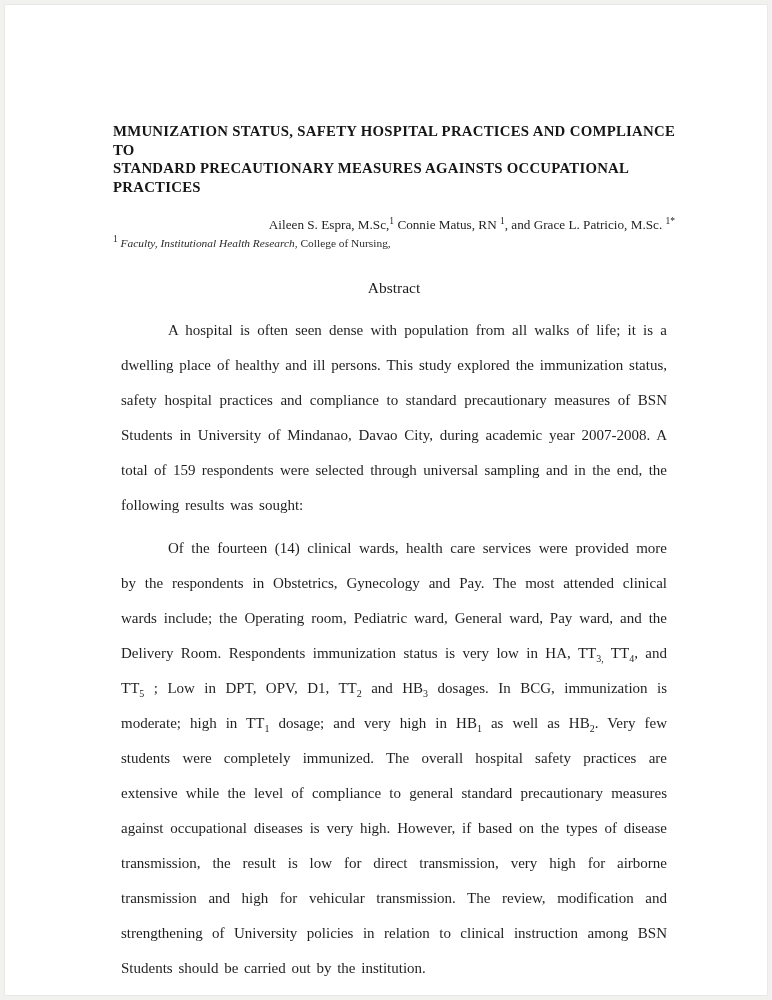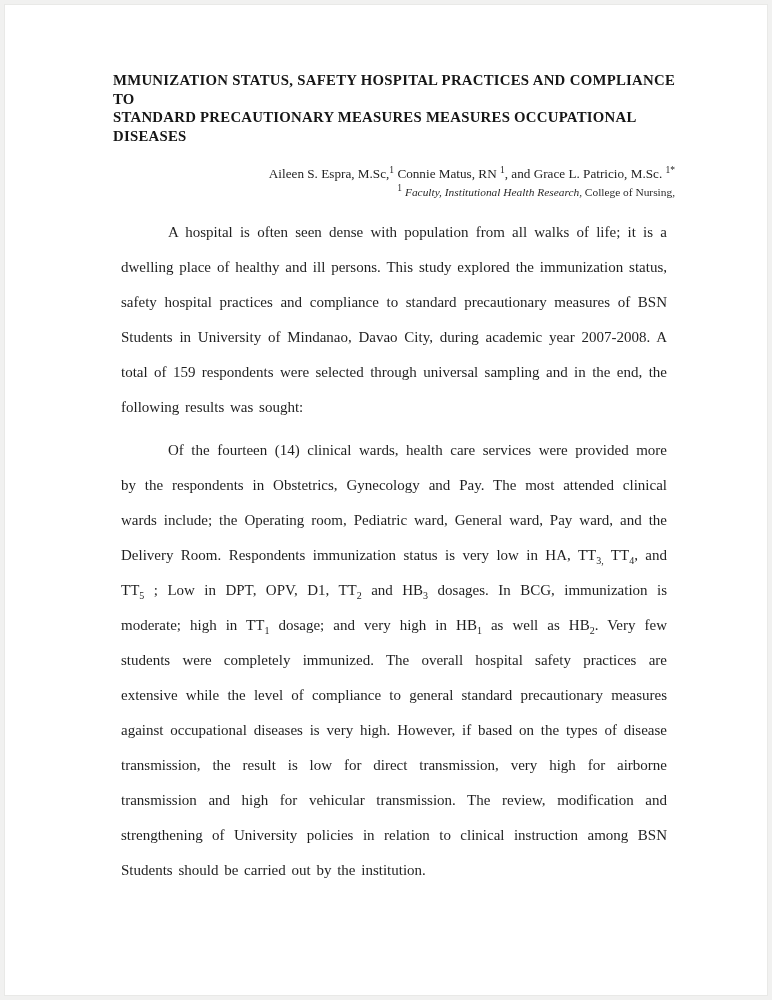--- a/index.html
+++ b/index.html
@@ -22,21 +22,21 @@
     right: 4px;
     bottom: 4px;
     background: #ffffff;
     border: 1px solid #e9e9e7;
     box-sizing: border-box;
   }
   .content {
     box-sizing: border-box;
     width: 100%;
     height: 100%;
-    padding: 66px 92px 30px 108px;
+    padding: 117px 92px 30px 108px;
     color: #1d1d1d;
   }
   .title {
     font-weight: bold;
     font-size: 14.8px;
     line-height: 18.5px;
     letter-spacing: 0.25px;
     color: #161616;
   }
   .title .line-1 {
@@ -48,21 +48,21 @@
   }
   .authors {
     margin-top: 21px;
     text-align: right;
     font-size: 13.2px;
     line-height: 16px;
     color: #242424;
   }
   .affiliation {
     margin-top: 3px;
-    text-align: right;
+    text-align: left;
     font-size: 11.4px;
     line-height: 14px;
     color: #2a2a2a;
   }
   .abstract-heading {
     margin-top: 29px;
     text-align: center;
     font-size: 15.5px;
     color: #1d1d1d;
   }
@@ -89,27 +89,28 @@
 </style>
 </head>
 <body>
 
 <div class="stage">
   <div class="page">
     <div class="content">
 
       <div class="title">
         <div class="line-1">MMUNIZATION STATUS, SAFETY HOSPITAL PRACTICES AND COMPLIANCE TO</div>
-        <div class="line-2">STANDARD PRECAUTIONARY MEASURES MEASURES OCCUPATIONAL DISEASES</div>
+        <div class="line-2">STANDARD PRECAUTIONARY MEASURES AGAINSTS OCCUPATIONAL PRACTICES</div>
       </div>
 
       <div class="authors">Aileen S. Espra, M.Sc,<sup>1</sup>  Connie Matus, RN <sup>1</sup>,  and  Grace L. Patricio, M.Sc. <sup>1*</sup></div>
 
       <div class="affiliation"><sup>1</sup> <i>Faculty, Institutional Health Research</i>, College of Nursing,</div>
 
+      <div class="abstract-heading">Abstract</div>
 
       <div class="abstract">
         <p>A hospital is often seen dense with population from all walks of life; it is a dwelling place of healthy and ill persons. This study explored the immunization status, safety hospital practices and compliance to standard precautionary measures of BSN Students in University of Mindanao, Davao City, during academic year 2007-2008. A total of 159 respondents were selected through universal sampling and in the end, the following results was sought:</p>
         <p>Of the fourteen (14) clinical wards, health care services were provided more by the respondents in Obstetrics, Gynecology and Pay. The most attended clinical wards include; the Operating room, Pediatric ward, General ward, Pay ward, and the Delivery Room. Respondents immunization status is very low in HA, TT<sub>3,</sub> TT<sub>4</sub>, and TT<sub>5</sub> ; Low in DPT, OPV, D1, TT<sub>2</sub> and HB<sub>3</sub> dosages. In BCG, immunization is moderate; high in TT<sub>1</sub> dosage; and very high in HB<sub>1</sub> as well as HB<sub>2</sub>. Very few students were completely immunized. The overall hospital safety practices are extensive while the level of compliance to general standard precautionary measures against occupational diseases is very high. However, if based on the types of disease transmission, the result is low for direct transmission, very high for airborne transmission and high for vehicular transmission. The review, modification and strengthening of University policies in relation to clinical instruction among BSN Students should be carried out by the institution.</p>
       </div>
 
     </div>
   </div>
 </div>
 

